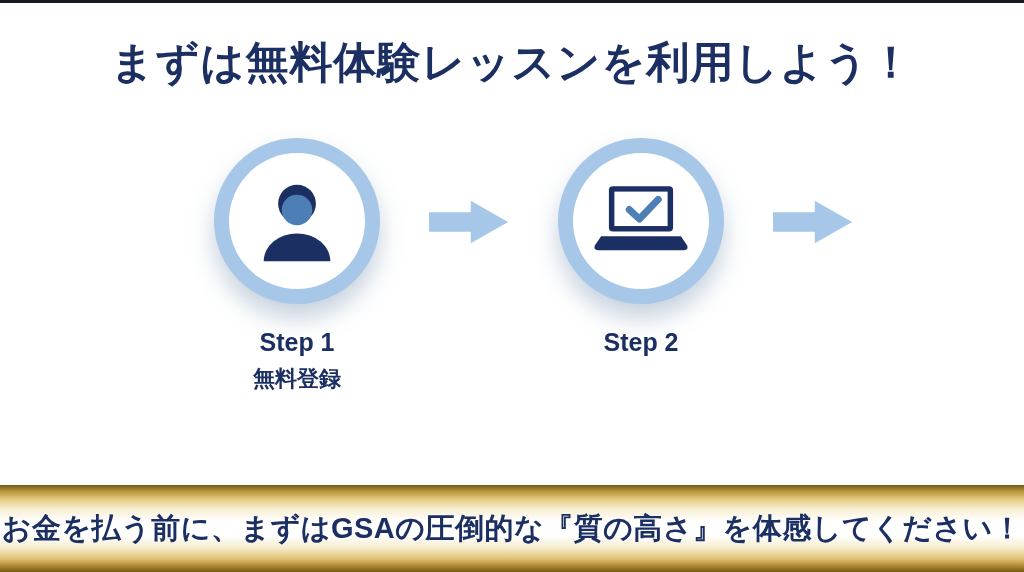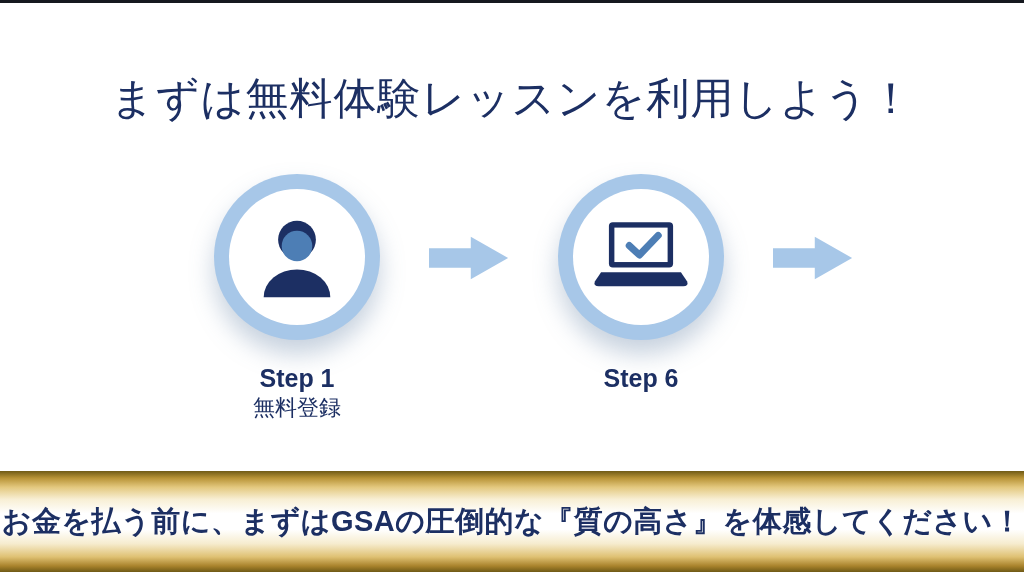--- a/index.html
+++ b/index.html
@@ -5,24 +5,24 @@
   * { margin: 0; padding: 0; box-sizing: border-box; }
   html, body { background: #ffffff; }
   body {
     width: 1024px; height: 572px; overflow: hidden;
     font-family: "Liberation Sans", "DejaVu Sans", sans-serif;
   }
   .page { position: relative; width: 1024px; height: 572px; background: var(--background, #fff); }
   .top-edge { position: absolute; top: 0; left: 0; right: 0; height: 3px; background: #15181f; }
 
   .title {
-    padding-top: 70px;
+    padding-top: 34px;
     text-align: center;
     font-size: 43px;
-    font-weight: normal;
+    font-weight: bold;
     color: var(--navy);
     letter-spacing: 1px;
   }
 
   .steps-row {
     display: flex;
     justify-content: center;
     align-items: flex-start;
     margin-top: 46px;
   }
@@ -39,26 +39,26 @@
     width: 136px; height: 136px; border-radius: 50%;
     background: #ffffff;
     display: flex; align-items: center; justify-content: center;
   }
 
   .arrow { width: 86px; flex: none; margin-top: 57px; display: flex; justify-content: center; }
   .arrow svg { display: block; width: 80px; height: 54px; }
 
   .step-num { margin-top: 24px; font-size: 25px; font-weight: bold; color: var(--navy); }
   .step-label {
-    font-size: 22px; font-weight: normal; color: var(--navy);
+    margin-top: 7px; font-size: 22px; font-weight: bold; color: var(--navy);
     text-align: center; white-space: pre-line; line-height: 1.35;
   }
 
   .banner {
-    position: absolute; left: 0; bottom: 0; width: 100%; height: 101px;
+    position: absolute; left: 0; bottom: 0; width: 100%; height: 87px;
     display: flex; align-items: center; justify-content: center;
     background: linear-gradient(180deg,
       #6f5a16 0%, #b89336 7%, #e3c87e 16%, #f8efd4 28%,
       #ffffff 42%, #ffffff 58%, #f6ecce 72%, #dfc173 85%,
       #a9832c 94%, #6f5a16 100%);
   }
   .banner-text { font-size: 29px; font-weight: bold; color: var(--navy); letter-spacing: 0.5px; }
 
   .fill-navy { fill: var(--navy); }
   .fill-steel { fill: var(--steel_blue); }
@@ -103,21 +103,21 @@
           <span>
             <svg viewBox="0 0 130 92" width="102" height="72" aria-hidden="true">
               <rect x="24" y="4" width="82" height="58" rx="5" class="fill-navy"></rect>
               <rect x="31" y="11" width="68" height="44" fill="#ffffff"></rect>
               <path d="M50 34 l13 12 l24 -25" fill="none" class="stroke-steel" stroke-width="9" stroke-linecap="round" stroke-linejoin="round"></path>
               <path d="M14 68 h102 l8 12 q2 6 -5 6 h-108 q-7 0 -5 -6 z" class="fill-navy"></path>
             </svg>
           </span>
         </div>
       </div>
-      <div class="step-num">Step 6</div>
+      <div class="step-num">Step 2</div>
     </div>
 
     <div class="arrow">
       <svg viewBox="0 0 90 60" aria-hidden="true">
         <path d="M0 19 H47 V6 L89 30 L47 54 V41 H0 Z" class="fill-arrow"></path>
       </svg>
     </div>
 
 
   </div>

